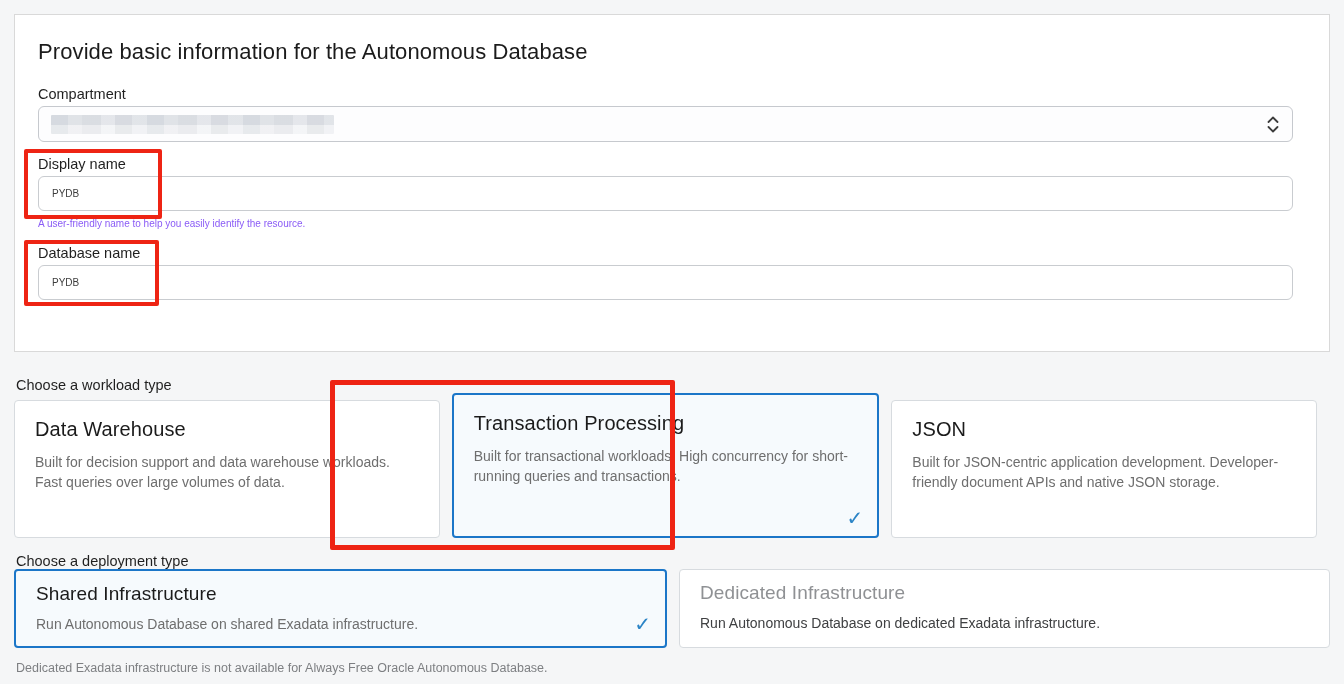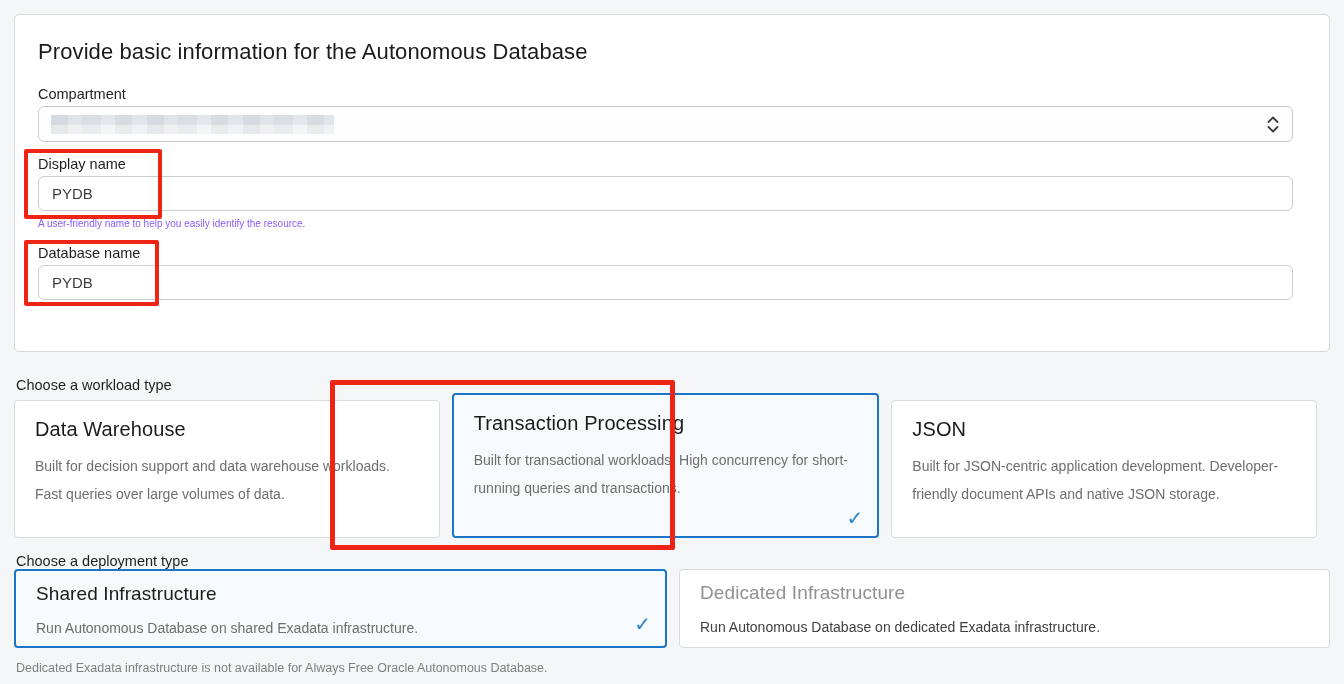--- a/index.html
+++ b/index.html
@@ -5,21 +5,21 @@
   html,body{margin:0;padding:0;}
   body{
     width:1344px;height:684px;position:relative;overflow:hidden;
     background:#f5f6f7;
     font-family:"Liberation Sans", sans-serif;
     color:#1c1c1c;
   }
   
   .panel{
     position:absolute;left:14px;top:14px;width:1314px;height:336px;
-    background:#ffffff;border:1px solid #d9d9d9;border-radius:5px;
+    background:#ffffff;border:1px solid #d9d9d9;border-radius:0;
   }
   .panel-title{
     position:absolute;left:23px;top:24px;
     font-size:22px;font-weight:400;color:#1b1b1b;letter-spacing:.1px;
   }
   .field-label{
     position:absolute;left:23px;
     font-size:14.5px;color:#1f1f1f;
   }
   .lbl-compartment{top:71px;}
@@ -38,21 +38,21 @@
       repeating-linear-gradient(90deg,#d6dae0 0 17px,#e6e8ec 17px 31px,#dcdfe4 31px 50px,#eceef1 50px 64px,#d9dce1 64px 81px,#e8eaee 81px 96px);
   }
   .select-chevron{
     margin-left:auto;display:flex;align-items:center;color:#3c3c3c;
   }
   .text-input{
     position:absolute;left:23px;width:1255px;height:35px;
     background:#ffffff;border:1px solid #c9ccd0;border-radius:6px;
     box-sizing:border-box;padding:0 13px;
     font-family:"Liberation Sans", sans-serif;
-    font-size:15px;color:#3d3d3d;outline:none;
+    font-size:10px;color:#3d3d3d;outline:none;
   }
   .input-display{top:161px;}
   .input-database{top:250px;}
   .helper{
     position:absolute;left:23px;
     font-size:10px;color:#8b5cf6;
   }
   .helper-display{top:203px;}
   .helper-database{top:292px;}
   
@@ -84,21 +84,21 @@
     height:138px;padding:17px 18px 0 20px;cursor:pointer;
   }
   .card.selected{
     background:#f6fafd;border:2px solid #1b76c8;
   }
   .workload-row .card.selected{height:145px;}
   .card-title{
     font-size:20px;font-weight:400;color:#1b1b1b;letter-spacing:.1px;
   }
   .card-desc{
-    margin-top:11px;font-size:14px;line-height:28px;color:#6e6e6e;
+    margin-top:11px;font-size:14px;line-height:20px;color:#6e6e6e;
     hyphens:auto;-webkit-hyphens:auto;
   }
   .check-icon{
     position:absolute;right:14px;bottom:8px;
     font-size:20px;color:#2b84c6;line-height:1;
   }
   
   .deploy-row .card{height:79px;padding-top:12px;}
   .deploy-row .card-title{font-size:19px;}
   .deploy-row .card-desc{margin-top:9px;font-size:14px;color:#5f6062;}

